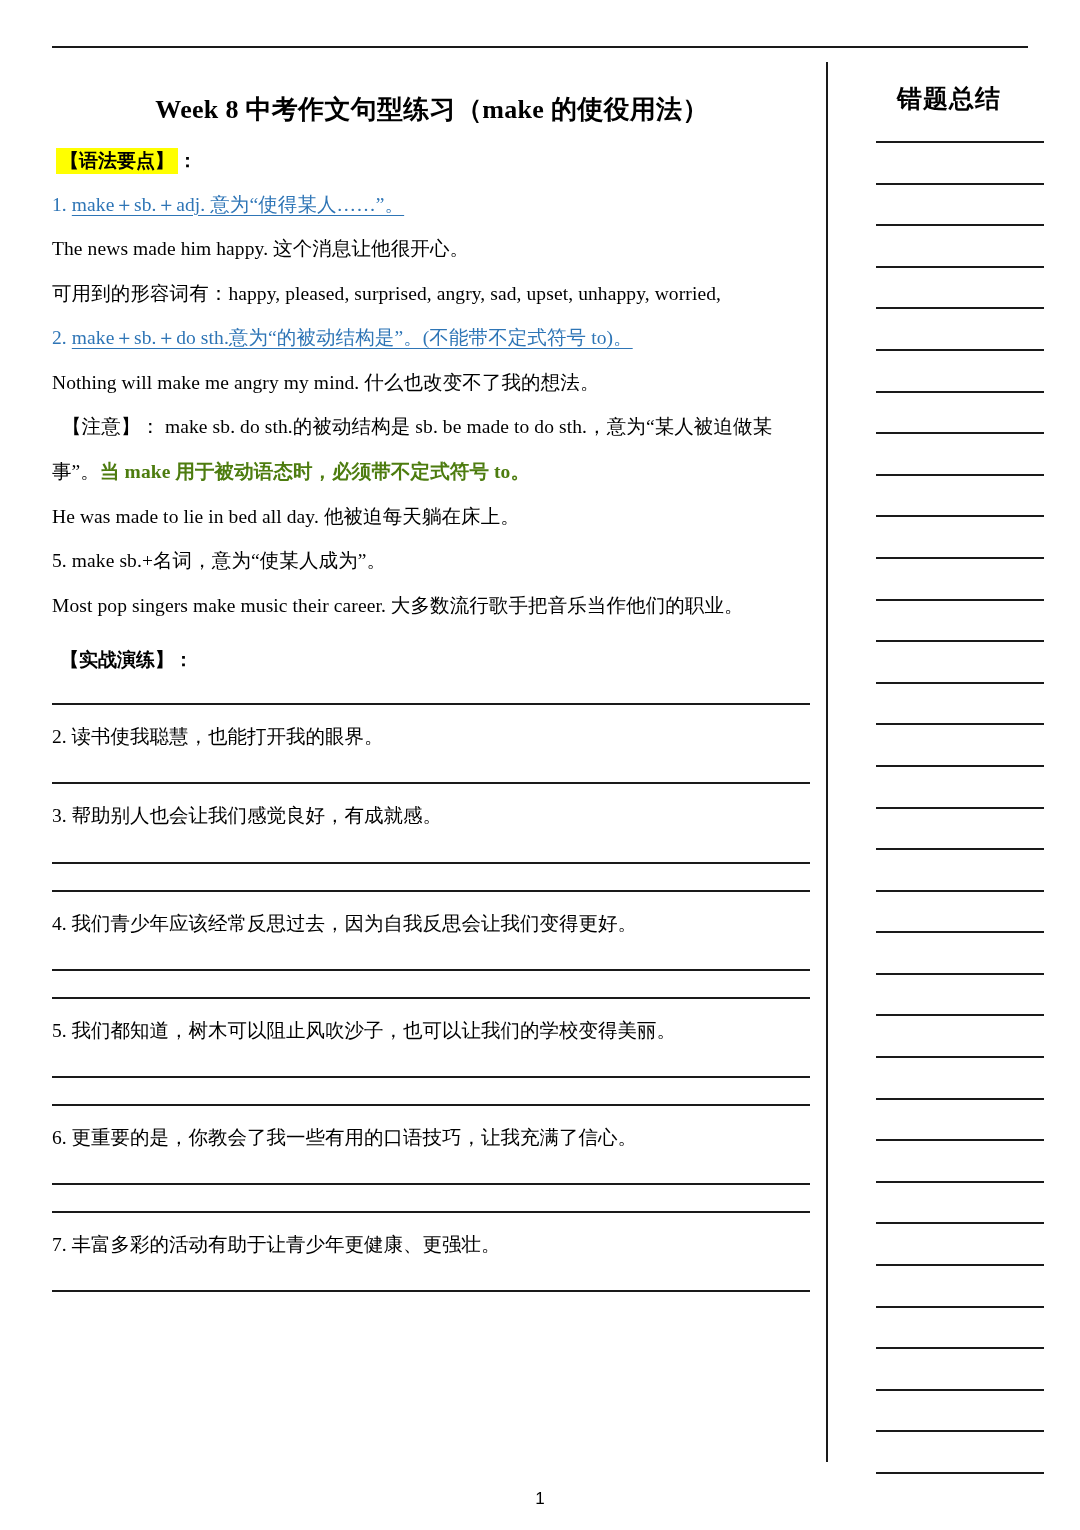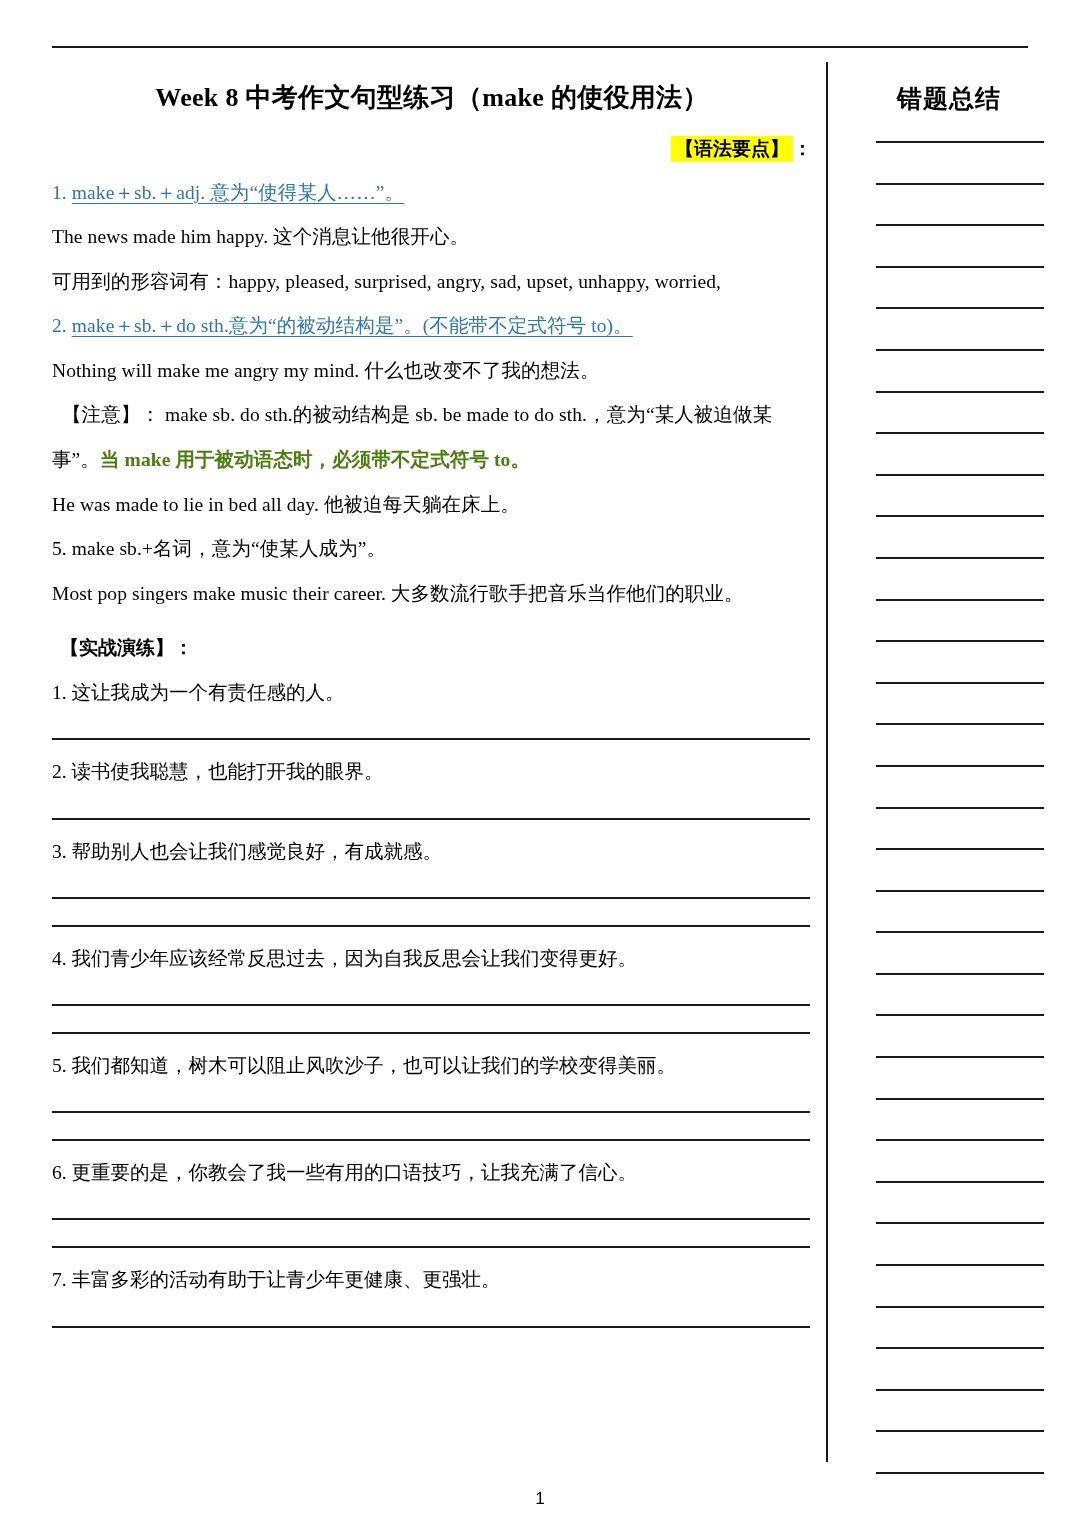--- a/index.html
+++ b/index.html
@@ -51,31 +51,30 @@
     height: 1400px;
     border-left: 2.2px solid #1a1a1a;
   }
 
   
   .doc-title {
     font-size: 26px;
     font-weight: bold;
     text-align: center;
     letter-spacing: 0.3px;
-    margin: 8px 0 4px 0;
+    margin: 20px 0 4px 0;
     white-space: nowrap;
   }
 
   
   .sec-head {
     font-size: 19px;
     font-weight: bold;
     margin: 20px 0 8px 4px;
     line-height: 1.5;
-    text-align: right;
   }
   .hl {
     background: #ffff00;
     padding: 2px 4px 3px 4px;
   }
   .sec-head-plain {
     font-size: 19px;
     font-weight: bold;
     margin: 26px 0 10px 8px;
   }
@@ -179,21 +178,20 @@
     <div class="p"><span>事”。</span><span class="red-b">当 make 用于被动语态时，必须带不定式符号 to。</span></div>
 
     <div class="p">He was made to lie in bed all day.  他被迫每天躺在床上。</div>
 
     <div class="p">5. make sb.+名词，意为“使某人成为”。</div>
     <div class="p">Most pop singers make music their career. 大多数流行歌手把音乐当作他们的职业。</div>
 
     <div class="sec-head-plain">【实战演练】：</div>
 
     <div>
-      <div class="ex-item">1. 这让我成为一个有责任感的人。</div>
       <div class="ans-line"></div>
 
       <div class="ex-item">2. 读书使我聪慧，也能打开我的眼界。</div>
       <div class="ans-line"></div>
 
       <div class="ex-item">3. 帮助别人也会让我们感觉良好，有成就感。</div>
       <div class="ans-line"></div>
       <div class="ans-line tight"></div>
 
       <div class="ex-item">4. 我们青少年应该经常反思过去，因为自我反思会让我们变得更好。</div>

